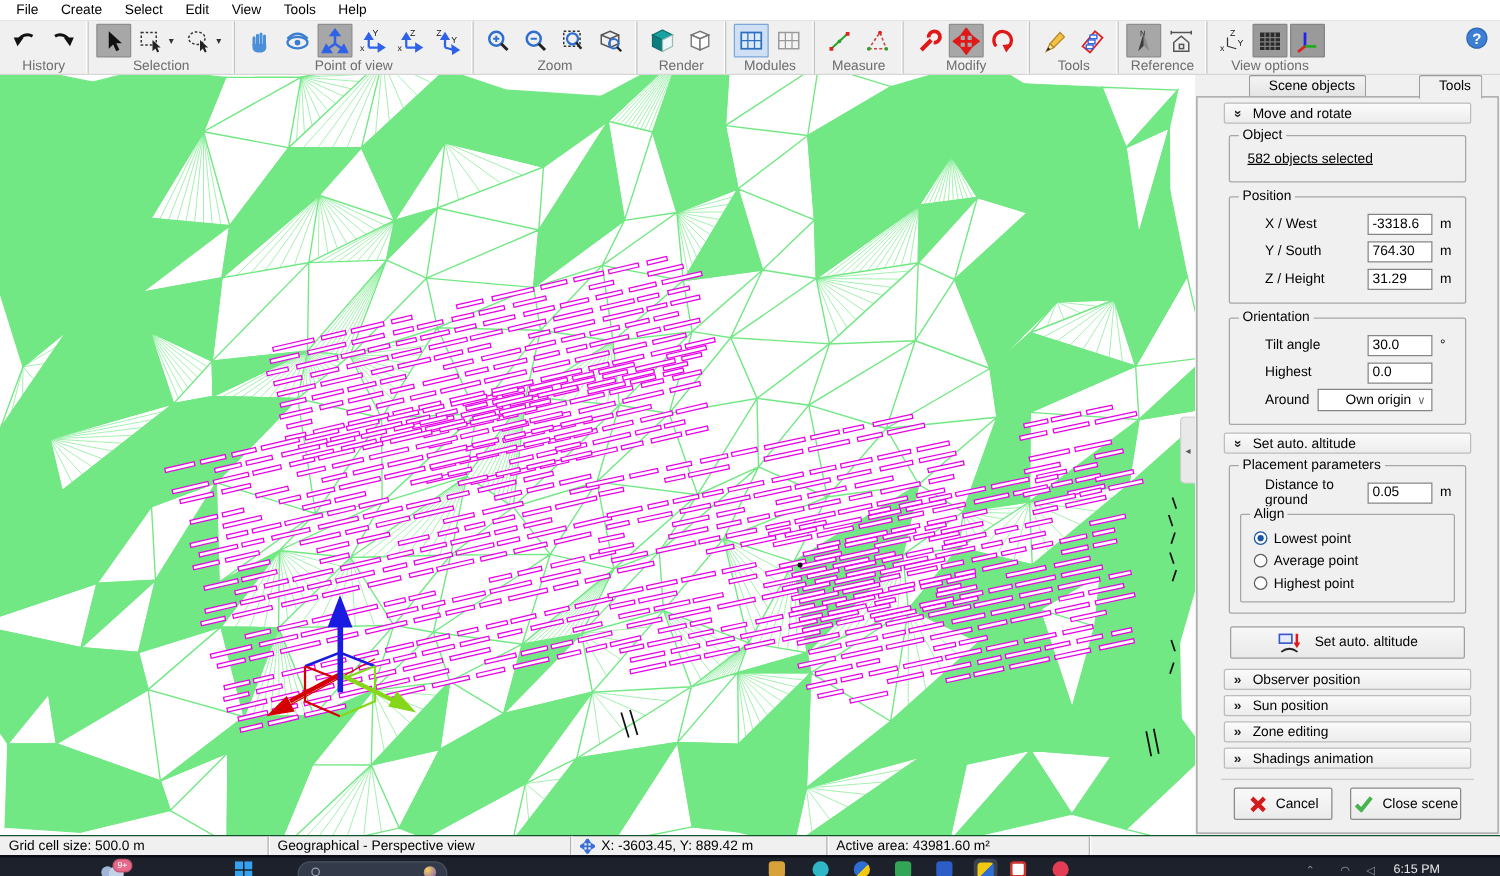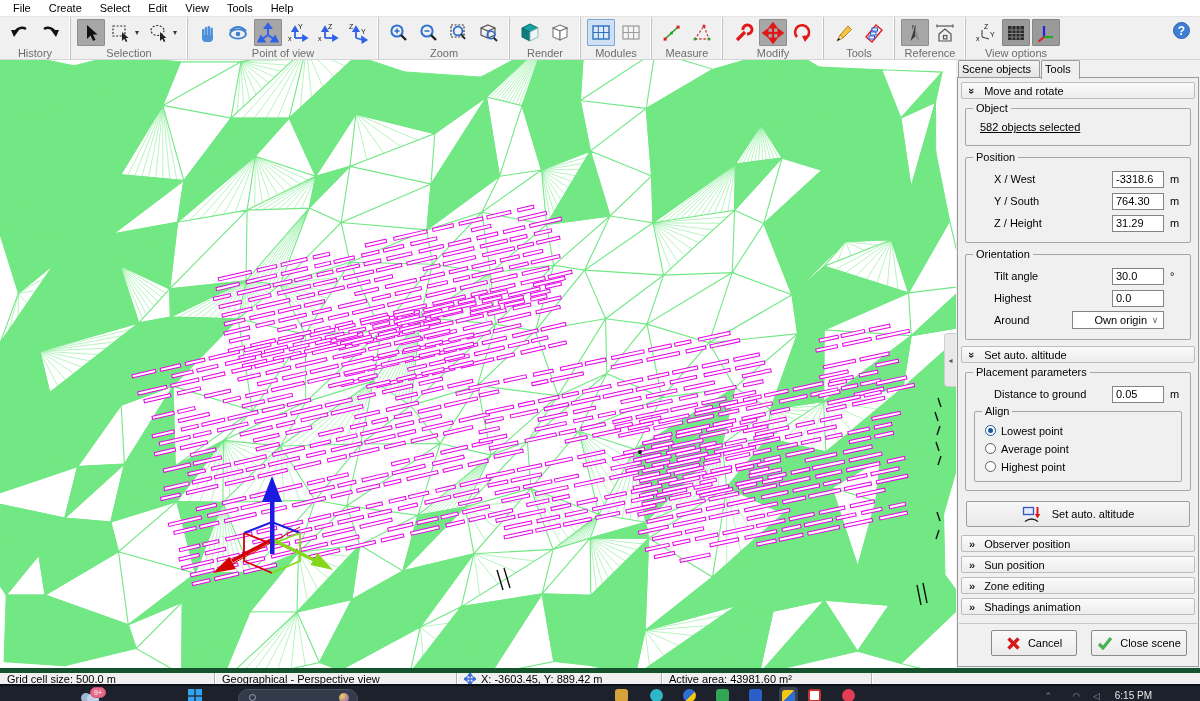--- a/index.html
+++ b/index.html
@@ -24,23 +24,23 @@
   #help-btn { position:absolute; right:10px; top:5px; width:17px; height:17px; border-radius:50%; background:#3d7fd4; color:#fff; font-weight:bold; font-size:12px; display:flex; align-items:center; justify-content:center; border:1px solid #2f66b0;}
 
   
   #viewport { position:absolute; left:0; top:60px; width:956px; height:608px; background:#fff; overflow:hidden; }
   #viewport svg { display:block; }
   #collapse-handle { position:absolute; left:944px; top:333px; width:12px; height:54px; background:#e9e9e9; border:1px solid #cfcfcf; border-right:none; border-radius:4px 0 0 4px; display:flex; align-items:center; justify-content:center; color:#555; font-size:8px; }
 
   
   #panel { position:absolute; left:956px; top:60px; width:244px; height:608px; background:#f0f0f0; display:flex; flex-direction:column; }
   #tabs { display:flex; height:18px; padding-left:2px; }
-  .tab { padding:2px 8px 0 3px; border:1px solid #9a9a9a; border-bottom:none; border-radius:2px 2px 0 0; background:linear-gradient(#f4f4f4,#e3e3e3); margin-right:1px; height:18px; }
+  .tab { padding:2px 8px 0 15px; border:1px solid #9a9a9a; border-bottom:none; border-radius:2px 2px 0 0; background:linear-gradient(#f4f4f4,#e3e3e3); margin-right:1px; height:18px;margin-left:41px; }
   .tab.active { background:#f0f0f0; position:relative; z-index:2; height:19px; }
-  #panel-body { flex:1; border:1px solid #9a9a9a; margin:0 1px 1px 1px; margin-top:-1px; background:#f0f0f0; display:flex; flex-direction:column; padding:2px 1px; overflow:hidden; }
+  #panel-body { flex:1; border:1px solid #9a9a9a; margin:0 1px 1px 1px; margin-top:-1px; background:#f0f0f0; display:flex; flex-direction:column; padding:2px 19px; overflow:hidden; }
 
   .sechdr { height:17px; min-height:17px; background:linear-gradient(#fbfbfb,#ececec); border:1px solid #bcbcbc; border-radius:2px; margin:2px 2px; display:flex; align-items:center; gap:9px; padding:0 7px; }
   .chev { color:#222; font-size:11px; font-weight:bold; line-height:10px; }
   .chev.open { display:inline-block; transform:rotate(90deg); }
 
   .grp { border:1px solid #a6a6a6; border-radius:2px; margin:7px 6px 4px 6px; padding:8px 6px 6px 6px; position:relative; background:#f0f0f0; }
   .glabel { position:absolute; top:-7px; left:7px; background:#f0f0f0; padding:0 3px; }
   .frow { display:flex; align-items:center; margin:4px 0 4px 22px; height:18px; }
   .flabel { flex:1; }
   .finput { width:52px; height:17px; border:1px solid #848484; background:#fff; font-family:"Liberation Sans",sans-serif; font-size:11px; padding:0 3px; }
@@ -54,21 +54,21 @@
   .rad.checked::after { content:""; position:absolute; left:2px; top:2px; width:5px; height:5px; border-radius:50%; background:#1a57a0; }
   .subgrp { border:1px solid #a6a6a6; border-radius:2px; margin:8px 2px 2px 2px; padding:8px 4px 4px 4px; position:relative; }
 
   #setauto-btn { height:26px; min-height:26px; margin:6px 7px; border:1px solid #a0a0a0; border-radius:2px; background:linear-gradient(#f7f7f7,#e9e9e9); display:flex; align-items:center; justify-content:center; gap:10px; }
   .spacer { flex:1; }
   #panel-buttons { display:flex; justify-content:flex-end; gap:14px; padding:6px 10px 8px 10px; border-top:1px solid #c9c9c9; }
   .pbtn { width:86px; height:26px; border:1px solid #8a8a8a; border-radius:2px; background:linear-gradient(#f9f9f9,#ebebeb); display:flex; align-items:center; justify-content:center; gap:7px;text-align:center; }
   .pbtn.widebtn { width:96px; }
 
   
-  #statusbar { position:absolute; left:0; top:668px; width:1200px; height:16px; background:#f0f0f0; display:flex; align-items:stretch; border-top:5px solid #14532d; }
+  #statusbar { position:absolute; left:0; top:668px; width:1200px; height:16px; background:#f0f0f0; display:flex; align-items:stretch; border-top:1px solid #14532d; }
   .sseg { display:flex; align-items:center; padding:0 7px; border-right:1px solid #b2b2b2; box-shadow:1px 0 0 #fff; gap:5px; }
 
   
   #taskbar { position:absolute; left:0; top:684px; width:1200px; height:17px; background:#1d212b; border-top:2px solid #0c0f16; overflow:hidden; }
   .tk { position:absolute; top:3px; }
   #tk-weather { left:78px; width:26px; height:14px; }
   #tk-badge { position:absolute; left:90px; top:1px; background:#e86a8a; color:#fff; font-size:7px; border-radius:6px; padding:0 3px; line-height:9px; border:1px solid #c4556f;}
   #tk-start { left:188px; }
   #tk-search { left:238px; width:120px; height:20px; background:#333a49; border:1px solid #4a5161; border-radius:10px; }
   #tk-search .sglyph { position:absolute; left:10px; top:4px; width:7px; height:7px; border:1.4px solid #9aa2b2; border-radius:50%; }

